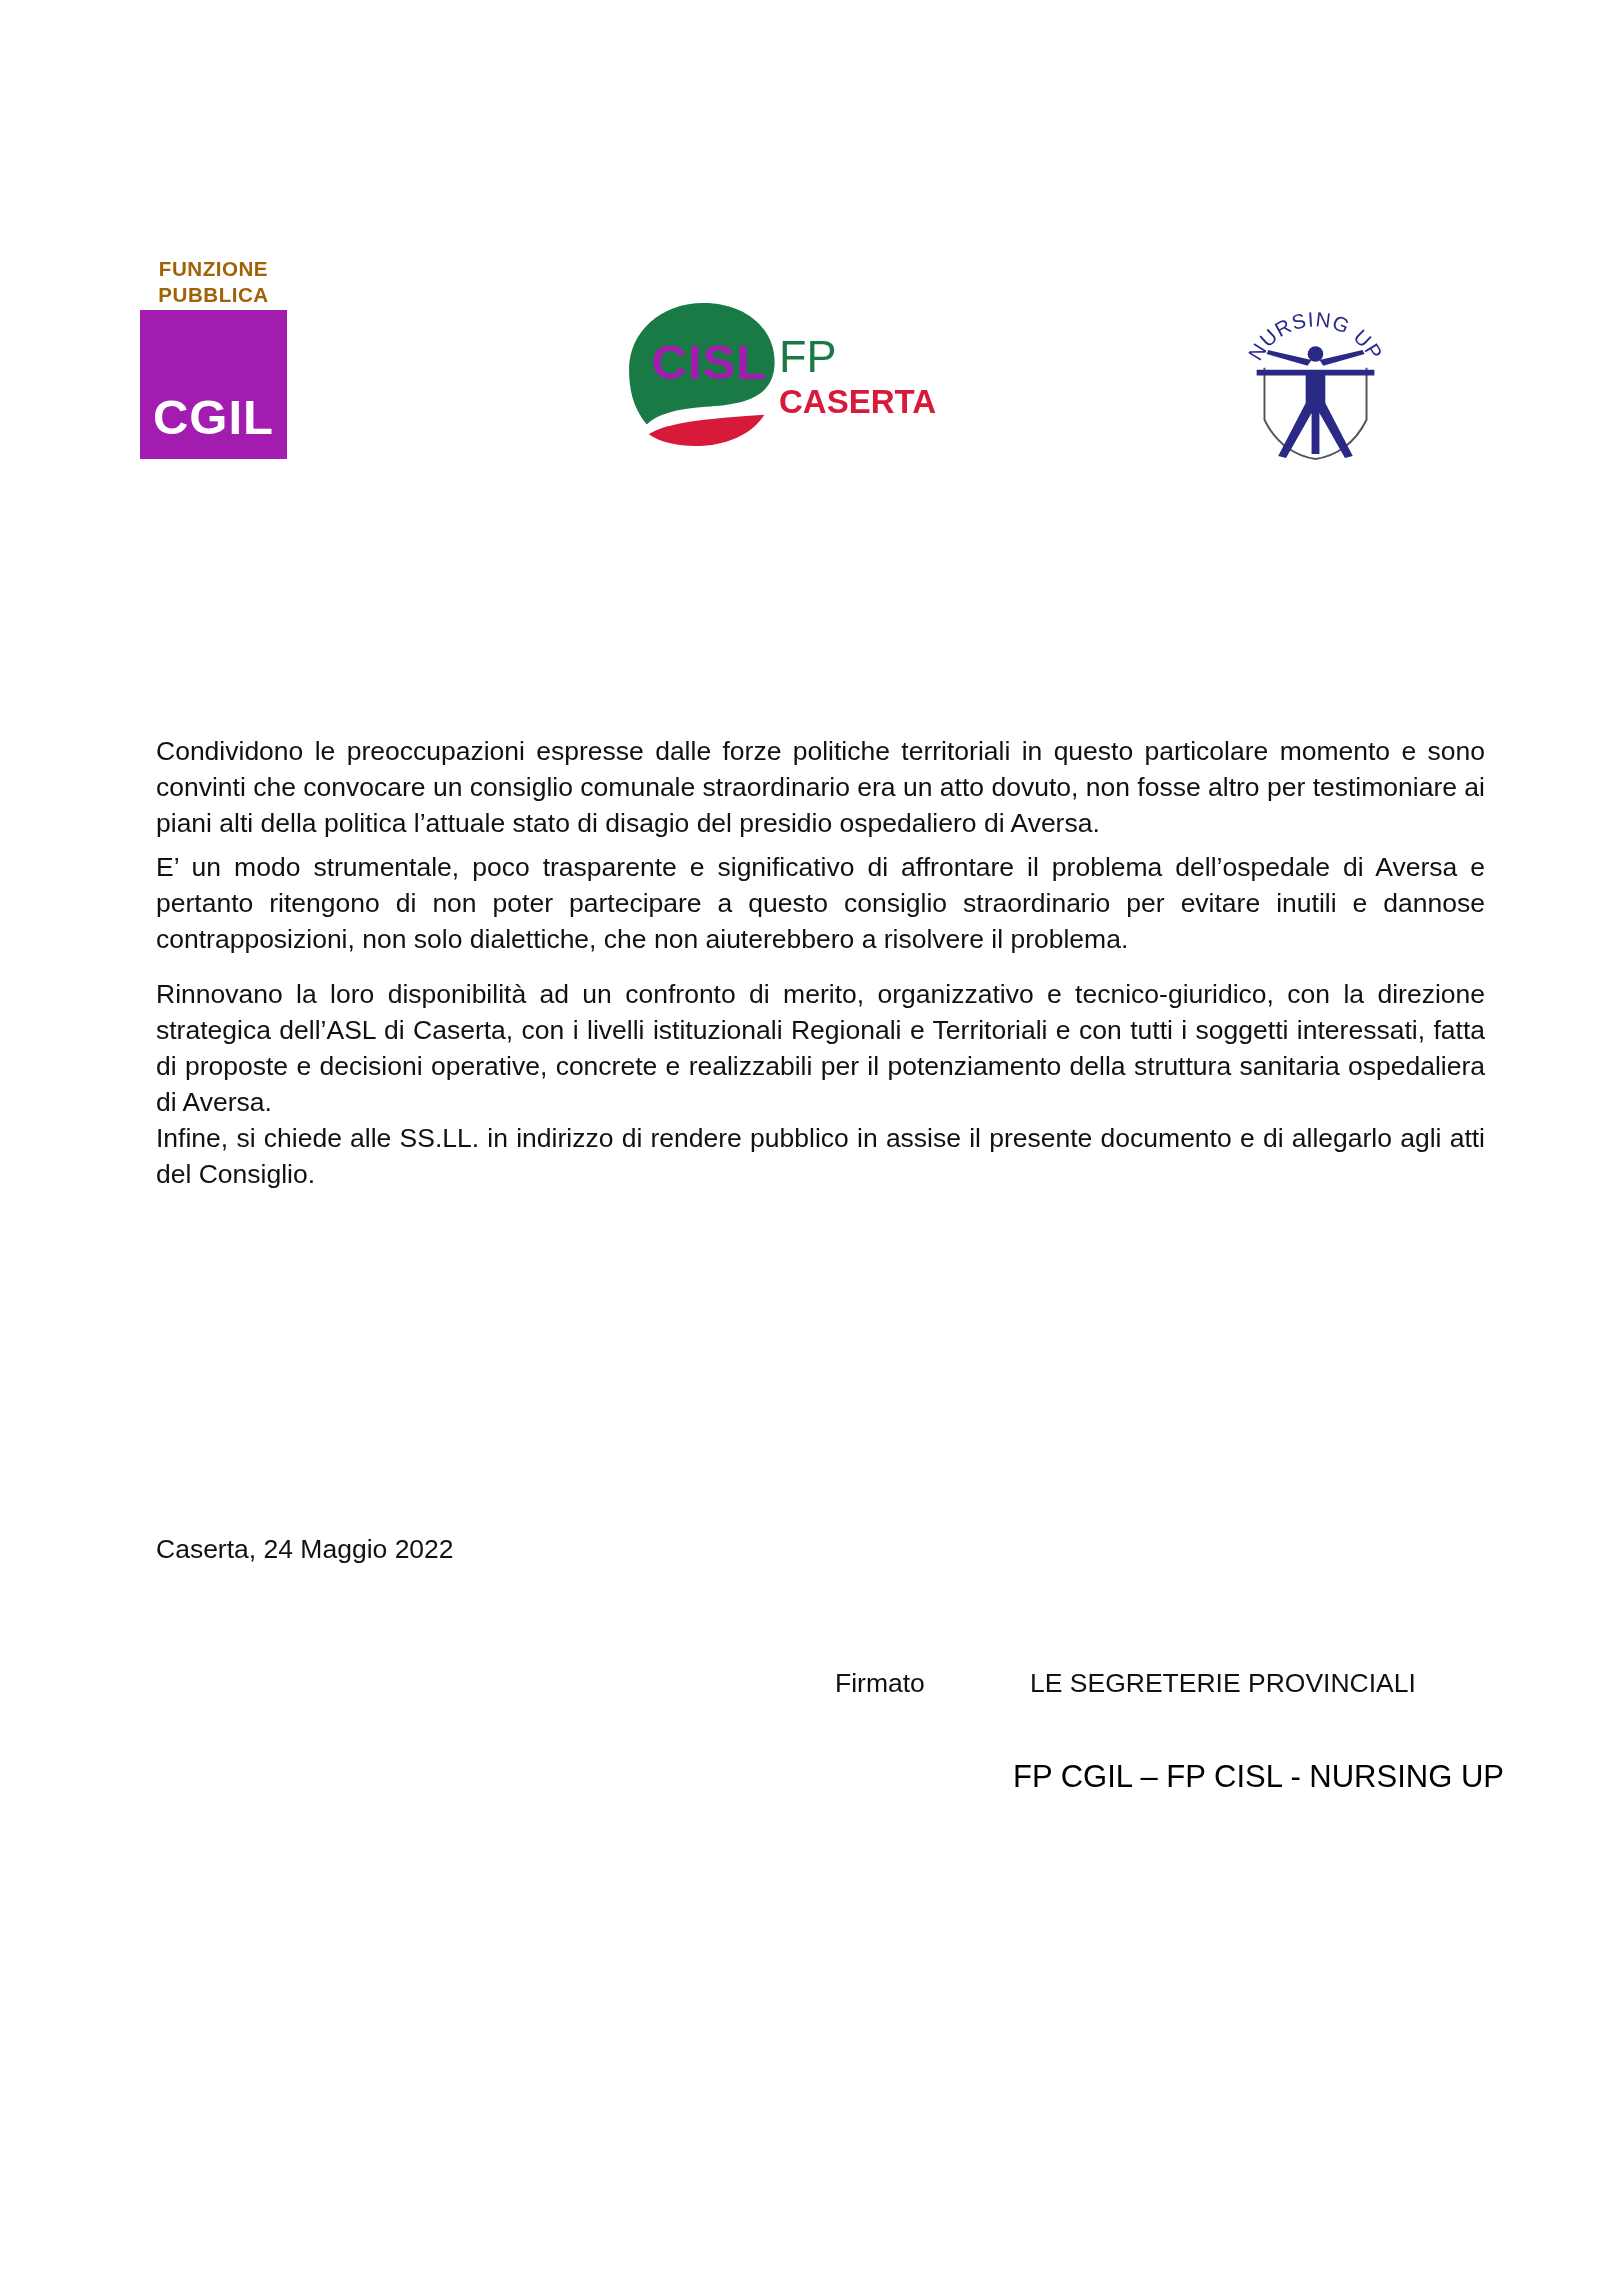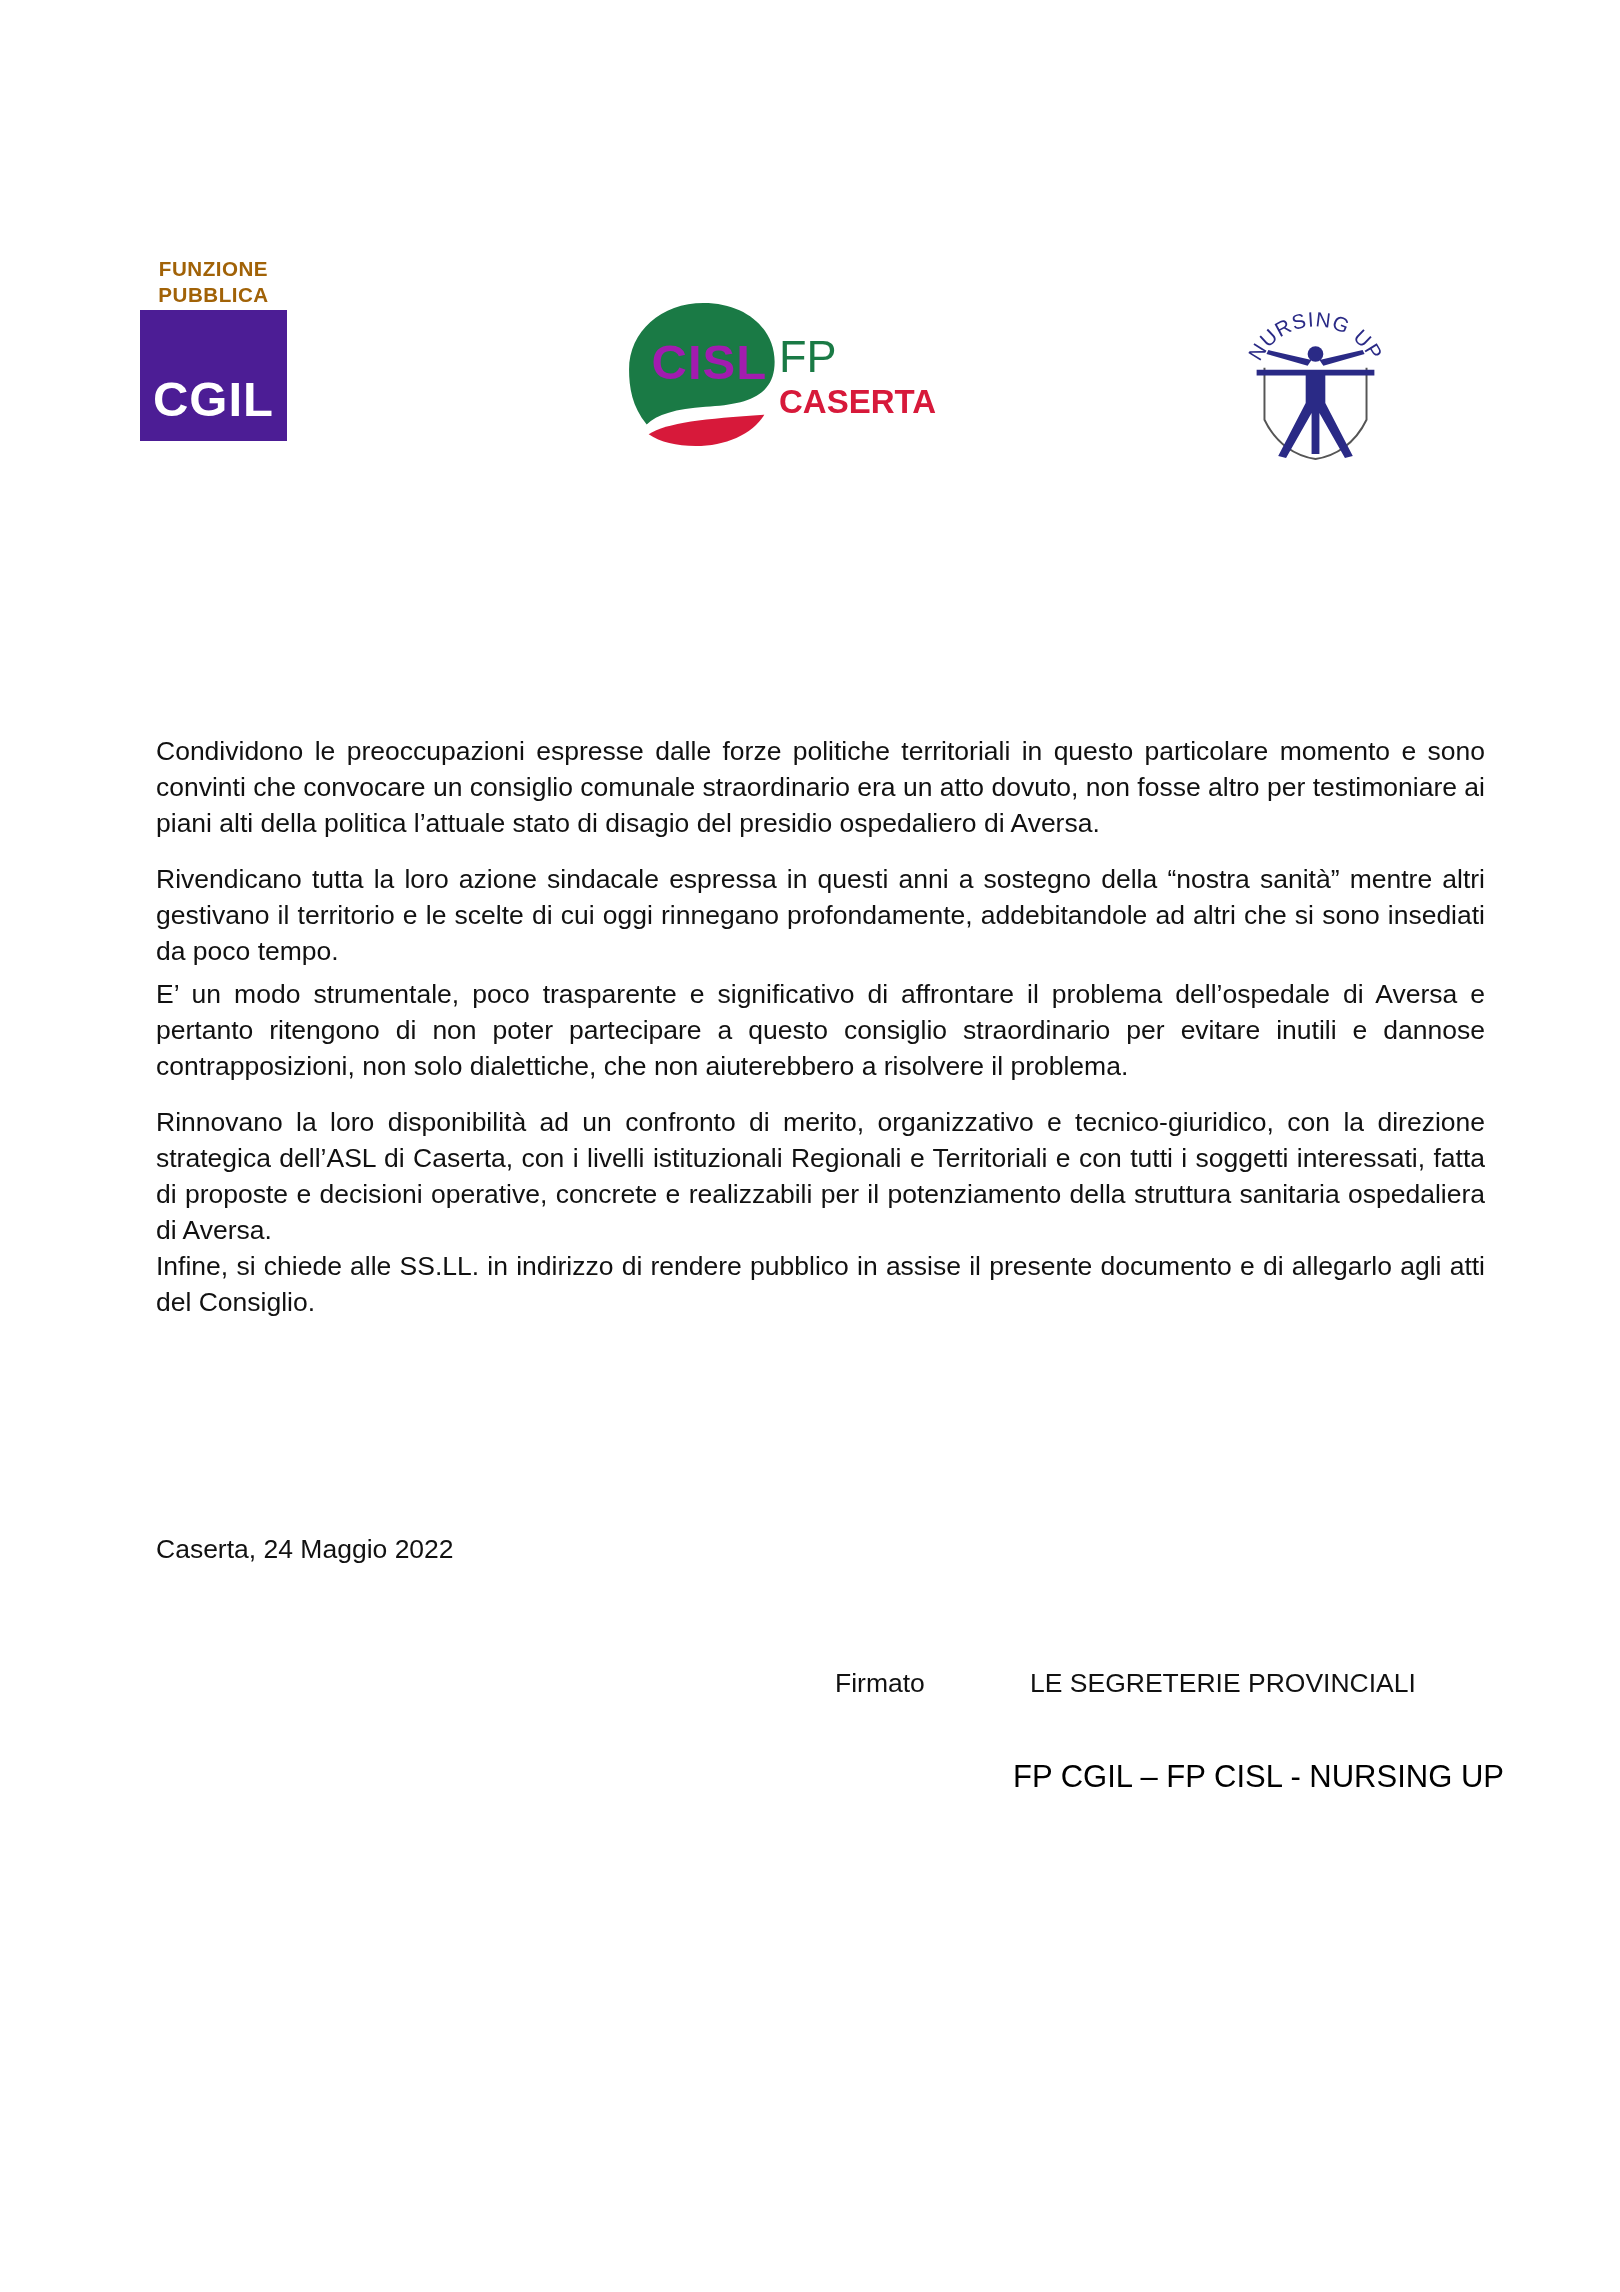--- a/index.html
+++ b/index.html
@@ -3,21 +3,21 @@
 <meta charset="utf-8">
 <style>
   html, body { margin: 0; padding: 0; background: #ffffff; }
   body { width: 1620px; height: 2293px; position: relative; overflow: hidden;
          font-family: "Liberation Sans", "DejaVu Sans", sans-serif; color: #111; }
 
   
   .logo-cgil { position: absolute; left: 140px; top: 253px; width: 147px; height: 188px; }
   .logo-cgil .top { height: 57px; display: flex; flex-direction: column; align-items: center; justify-content: center;
                     font-weight: bold; color: #a16207; font-size: 20.6px; line-height: 25.5px; letter-spacing: 0.5px; }
-  .logo-cgil .red { height: 131px; background: #4c1d95; position: relative; }
+  .logo-cgil .red { height: 149px; background: #a21caf; position: relative; }
   .logo-cgil .red span { position: absolute; left: 0; right: 0; bottom: 13.7px; text-align: center;
                          color: #fff; font-weight: bold; font-size: 49px; letter-spacing: 1px; }
 
   .logo-cisl { position: absolute; left: 627px; top: 299px; width: 323px; height: 147px; }
   .logo-cisl svg { position: absolute; left: 0; top: 0; }
   .logo-cisl .cisl-word { position: absolute; left: 24.5px; top: 35px; color: #a21caf; font-weight: bold;
                           font-size: 49px; letter-spacing: 1px; }
   .logo-cisl .fp { position: absolute; left: 152px; top: 32px; color: #1a7a45; font-weight: normal; font-size: 45px; }
   .logo-cisl .caserta { position: absolute; left: 152px; top: 84px; color: #d7193a; font-weight: bold; font-size: 33px; text-align: center; }
 
@@ -75,21 +75,20 @@
 
     <circle cx="80" cy="58" r="8" fill="#2a2a86"></circle>
     <path d="M20 74 L140 74 L140 80 L90 80 L90 108 L118 162 L110 164 L84 118 L84 160 L76 160 L76 118 L50 164 L42 162 L70 108 L70 80 L20 80 Z" fill="#2a2a86"></path>
     <path d="M72 70 L30 58 L32 54 L76 64 Z" fill="#2a2a86"></path>
     <path d="M88 70 L130 58 L128 54 L84 64 Z" fill="#2a2a86"></path>
   </svg>
 </div>
 
 <div class="doc">
   <p>Condividono le preoccupazioni espresse dalle forze politiche territoriali in questo particolare momento e sono convinti che convocare un consiglio comunale straordinario era un atto dovuto, non fosse altro per testimoniare ai piani alti della politica l’attuale stato di disagio del presidio ospedaliero di Aversa.</p>
-  <p class="gap-l">Rivendicano tutta la loro azione sindacale espressa in questi anni a sostegno della “nostra sanità” mentre altri gestivano il territorio e le scelte di cui oggi rinnegano profondamente, addebitandole ad altri che si sono insediati da poco tempo.</p>
   <p class="gap-s">E’ un modo strumentale, poco trasparente e significativo di affrontare il problema dell’ospedale di Aversa e pertanto ritengono di non poter partecipare a questo consiglio straordinario per evitare inutili e dannose contrapposizioni, non solo dialettiche, che non aiuterebbero a risolvere il problema.</p>
   <p class="gap-l">Rinnovano la loro disponibilità ad un confronto di merito, organizzativo e tecnico-giuridico, con la direzione strategica dell’ASL di Caserta, con i livelli istituzionali Regionali e Territoriali e con tutti i soggetti interessati, fatta di proposte e decisioni operative, concrete e realizzabili per il potenziamento della struttura sanitaria ospedaliera di Aversa.</p>
   <p class="gap-0">Infine, si chiede alle SS.LL. in indirizzo di rendere pubblico in assise il presente documento e di allegarlo agli atti del Consiglio.</p>
 </div>
 
 <div class="date">Caserta, 24 Maggio 2022</div>
 
 <div class="sign-label">Firmato</div>
 <div class="sign-org">LE SEGRETERIE PROVINCIALI</div>
 <div class="sign-unions">FP CGIL – FP CISL - NURSING UP</div>

